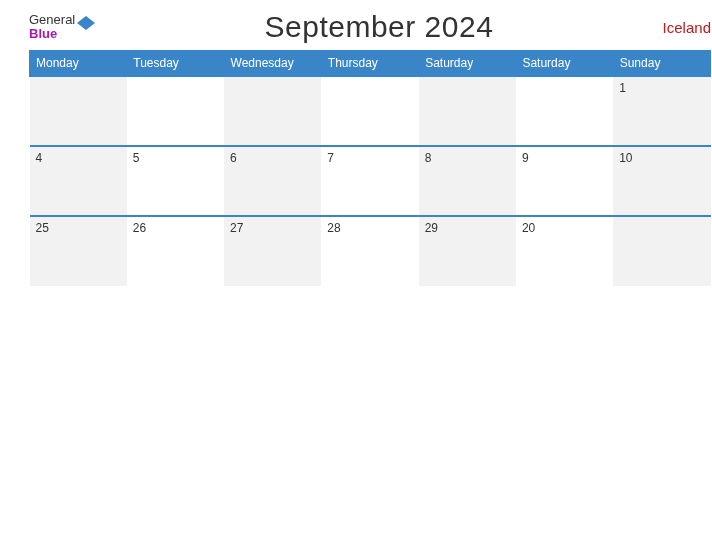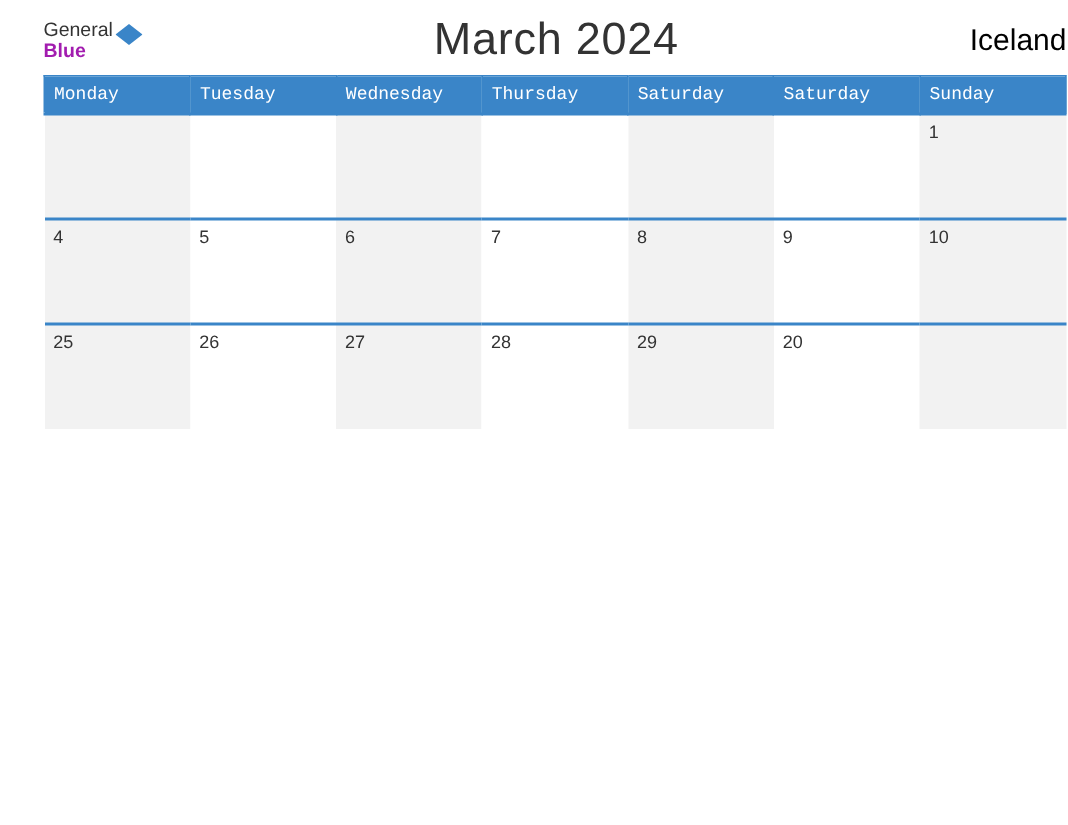--- a/index.html
+++ b/index.html
@@ -43,39 +43,38 @@
       position: relative;
       top: -4px;
     }
     .month-title {
       font-size: 30px;
       color: #333;
       font-weight: normal;
       letter-spacing: 0.5px;
     }
     .country-label {
-      font-size: 20px;
-      color: #000000;
+      font-size: 15px;
+      color: #b91c1c;
       font-weight: normal;
     }
 
     
     .calendar {
       width: 100%;
       border-collapse: collapse;
     }
     .calendar thead tr th {
       background: #3a85c8;
       color: #fff;
       font-size: 12px;
       font-weight: normal;
       padding: 5px 6px;
       text-align: left;
       border: 1px solid #3a85c8;
-      font-family: Liberation Mono, monospace;
     }
     .calendar tbody tr {
       border-top: 2px solid #3a85c8;
     }
     .calendar tbody tr td {
       width: 14.28%;
       height: 70px;
       vertical-align: top;
       padding: 4px 6px;
       border: none;
@@ -114,21 +113,21 @@
           <span class="general">General</span>
           <span class="blue">Blue</span>
         </span>
       </div>
 
       <svg class="logo-flag" viewBox="0 0 18 18">
         <polygon points="9,2 18,9 9,16 0,9" fill="#3a85c8"></polygon>
       </svg>
     </div>
 
-    <div class="month-title">March 2024</div>
+    <div class="month-title">September 2024</div>
 
     <div class="country-label">Iceland</div>
   </div>
 
   <table class="calendar">
     <thead>
       <tr>
         <th>Monday</th>
         <th>Tuesday</th>
         <th>Wednesday</th>

